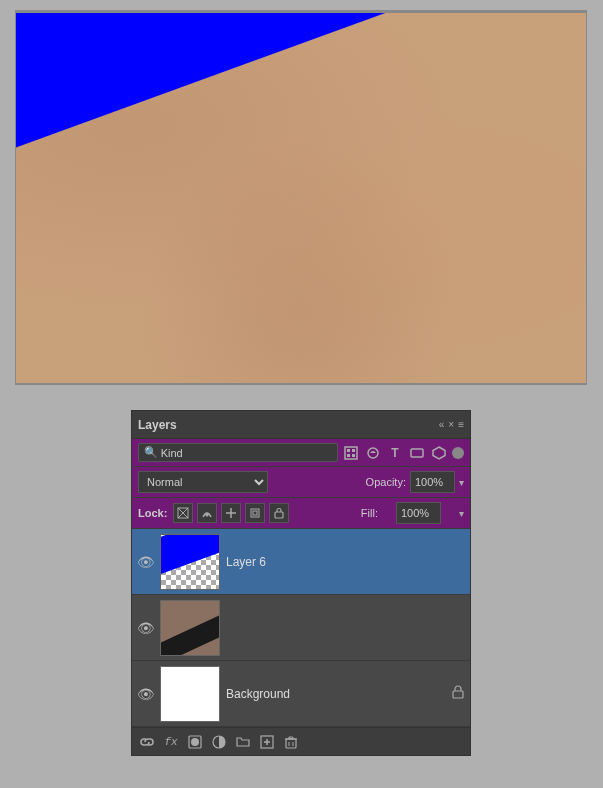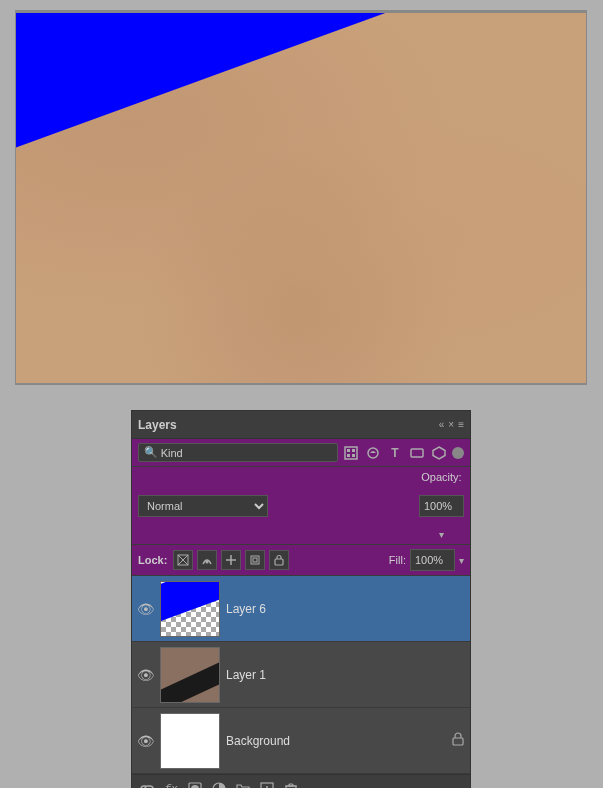--- a/index.html
+++ b/index.html
@@ -178,23 +178,22 @@
       padding: 2px 4px;
       height: 22px;
       width: 130px;
       cursor: pointer;
       outline: none;
     }
 
     .opacity-group {
       display: flex;
       align-items: center;
-      gap: 12px;
+      gap: 4px;
       margin-left: auto;
-      flex-direction: column;
     }
 
     .opacity-label {
       color: #ccc;
       font-size: 11px;
     }
 
     .opacity-value {
       background: #3a3a3a;
       border: 1px solid #555;
@@ -243,21 +242,21 @@
       align-items: center;
       justify-content: center;
       cursor: pointer;
       background: #3a3a3a;
       border: 1px solid #555;
     }
 
     .fill-group {
       display: flex;
       align-items: center;
-      gap: 4px;
+      gap: 18px;
       margin-left: auto;
     }
 
     .fill-label {
       color: #ccc;
       font-size: 11px;
     }
 
     .fill-value {
       background: #3a3a3a;
@@ -527,21 +526,20 @@
         <div class="thumb-layer2-stripe"></div>
       </div>
       <span class="layer-name">Layer 6</span>
     </div>
 
     <div class="layer-row">
       <div class="eye-icon">👁</div>
       <div class="layer-thumb thumb-layer1">
         <div class="thumb-layer1-stripe"></div>
       </div>
-      <span class="layer-name">Layer 1</span>
     </div>
 
     <div class="layer-row">
       <div class="eye-icon">👁</div>
       <div class="layer-thumb thumb-bg"></div>
       <span class="layer-name italic">Background</span>
       <span class="lock-icon-right">
         <svg width="12" height="14" viewBox="0 0 12 14">
             <rect x="1" y="6" width="10" height="7" rx="1" fill="none" stroke="#aaa" stroke-width="1.2"></rect>
             <path d="M3 6 V4 a3 3 0 0 1 6 0 V6" fill="none" stroke="#aaa" stroke-width="1.2"></path>

